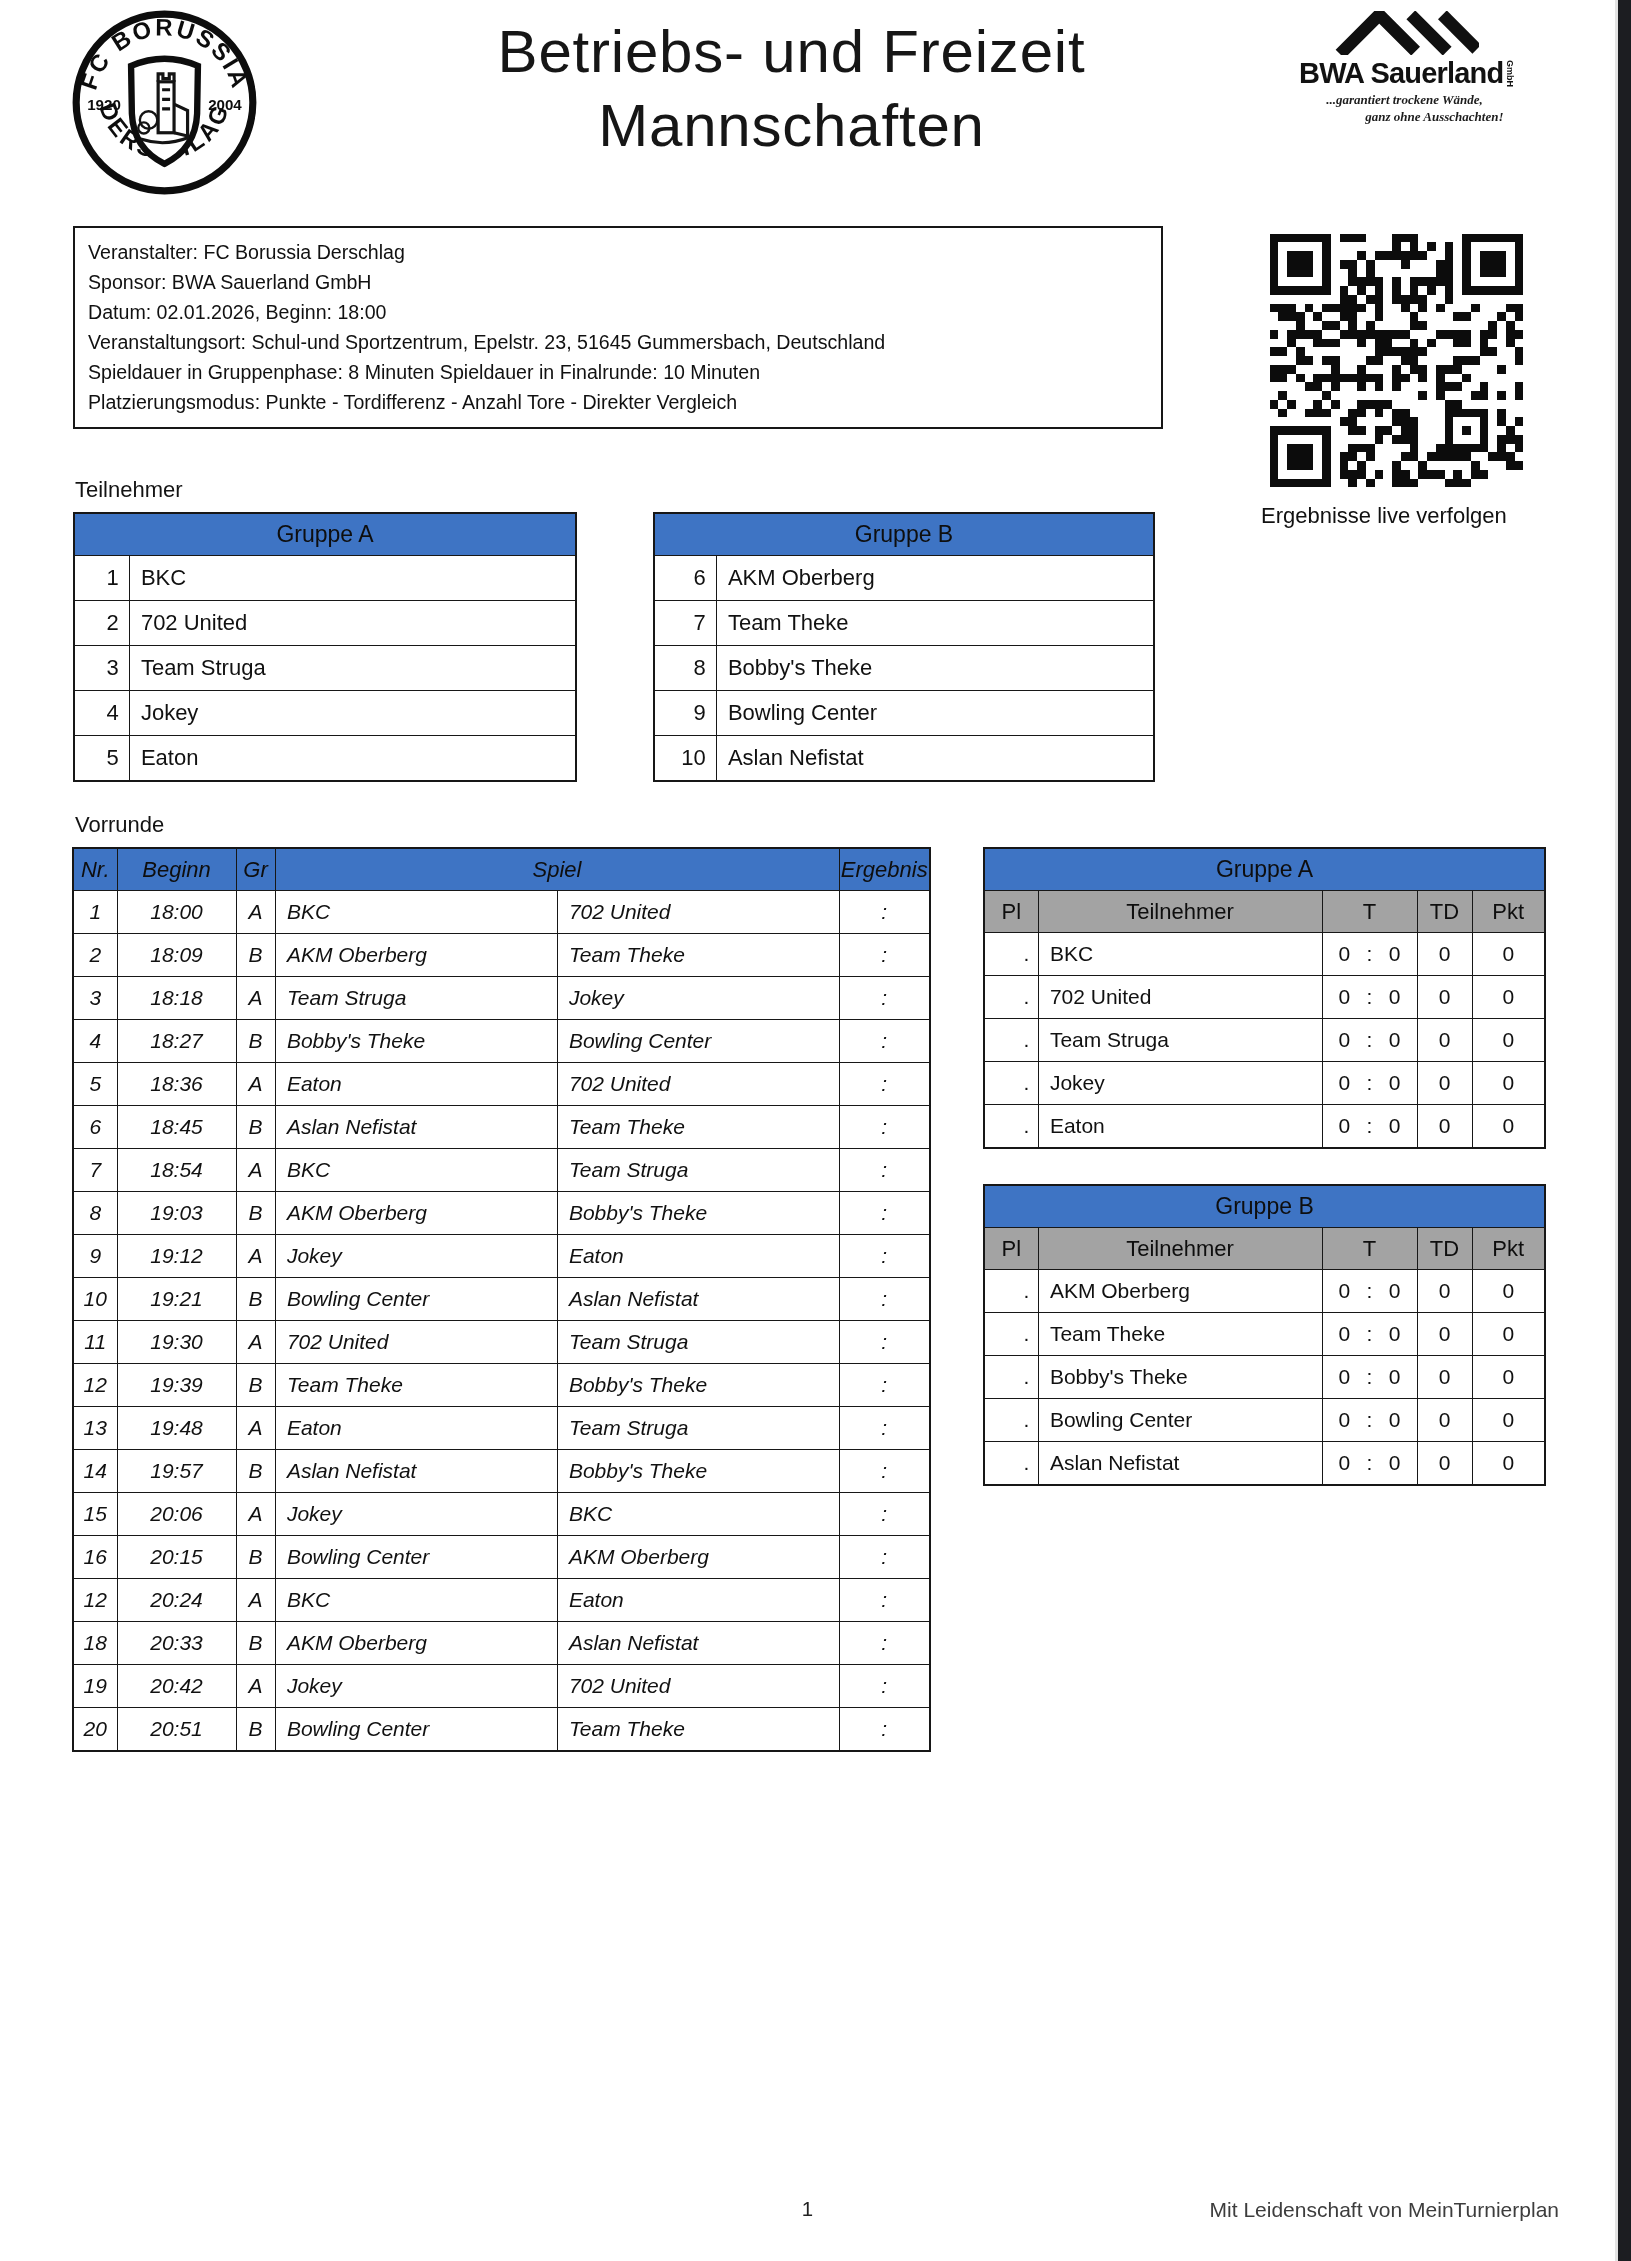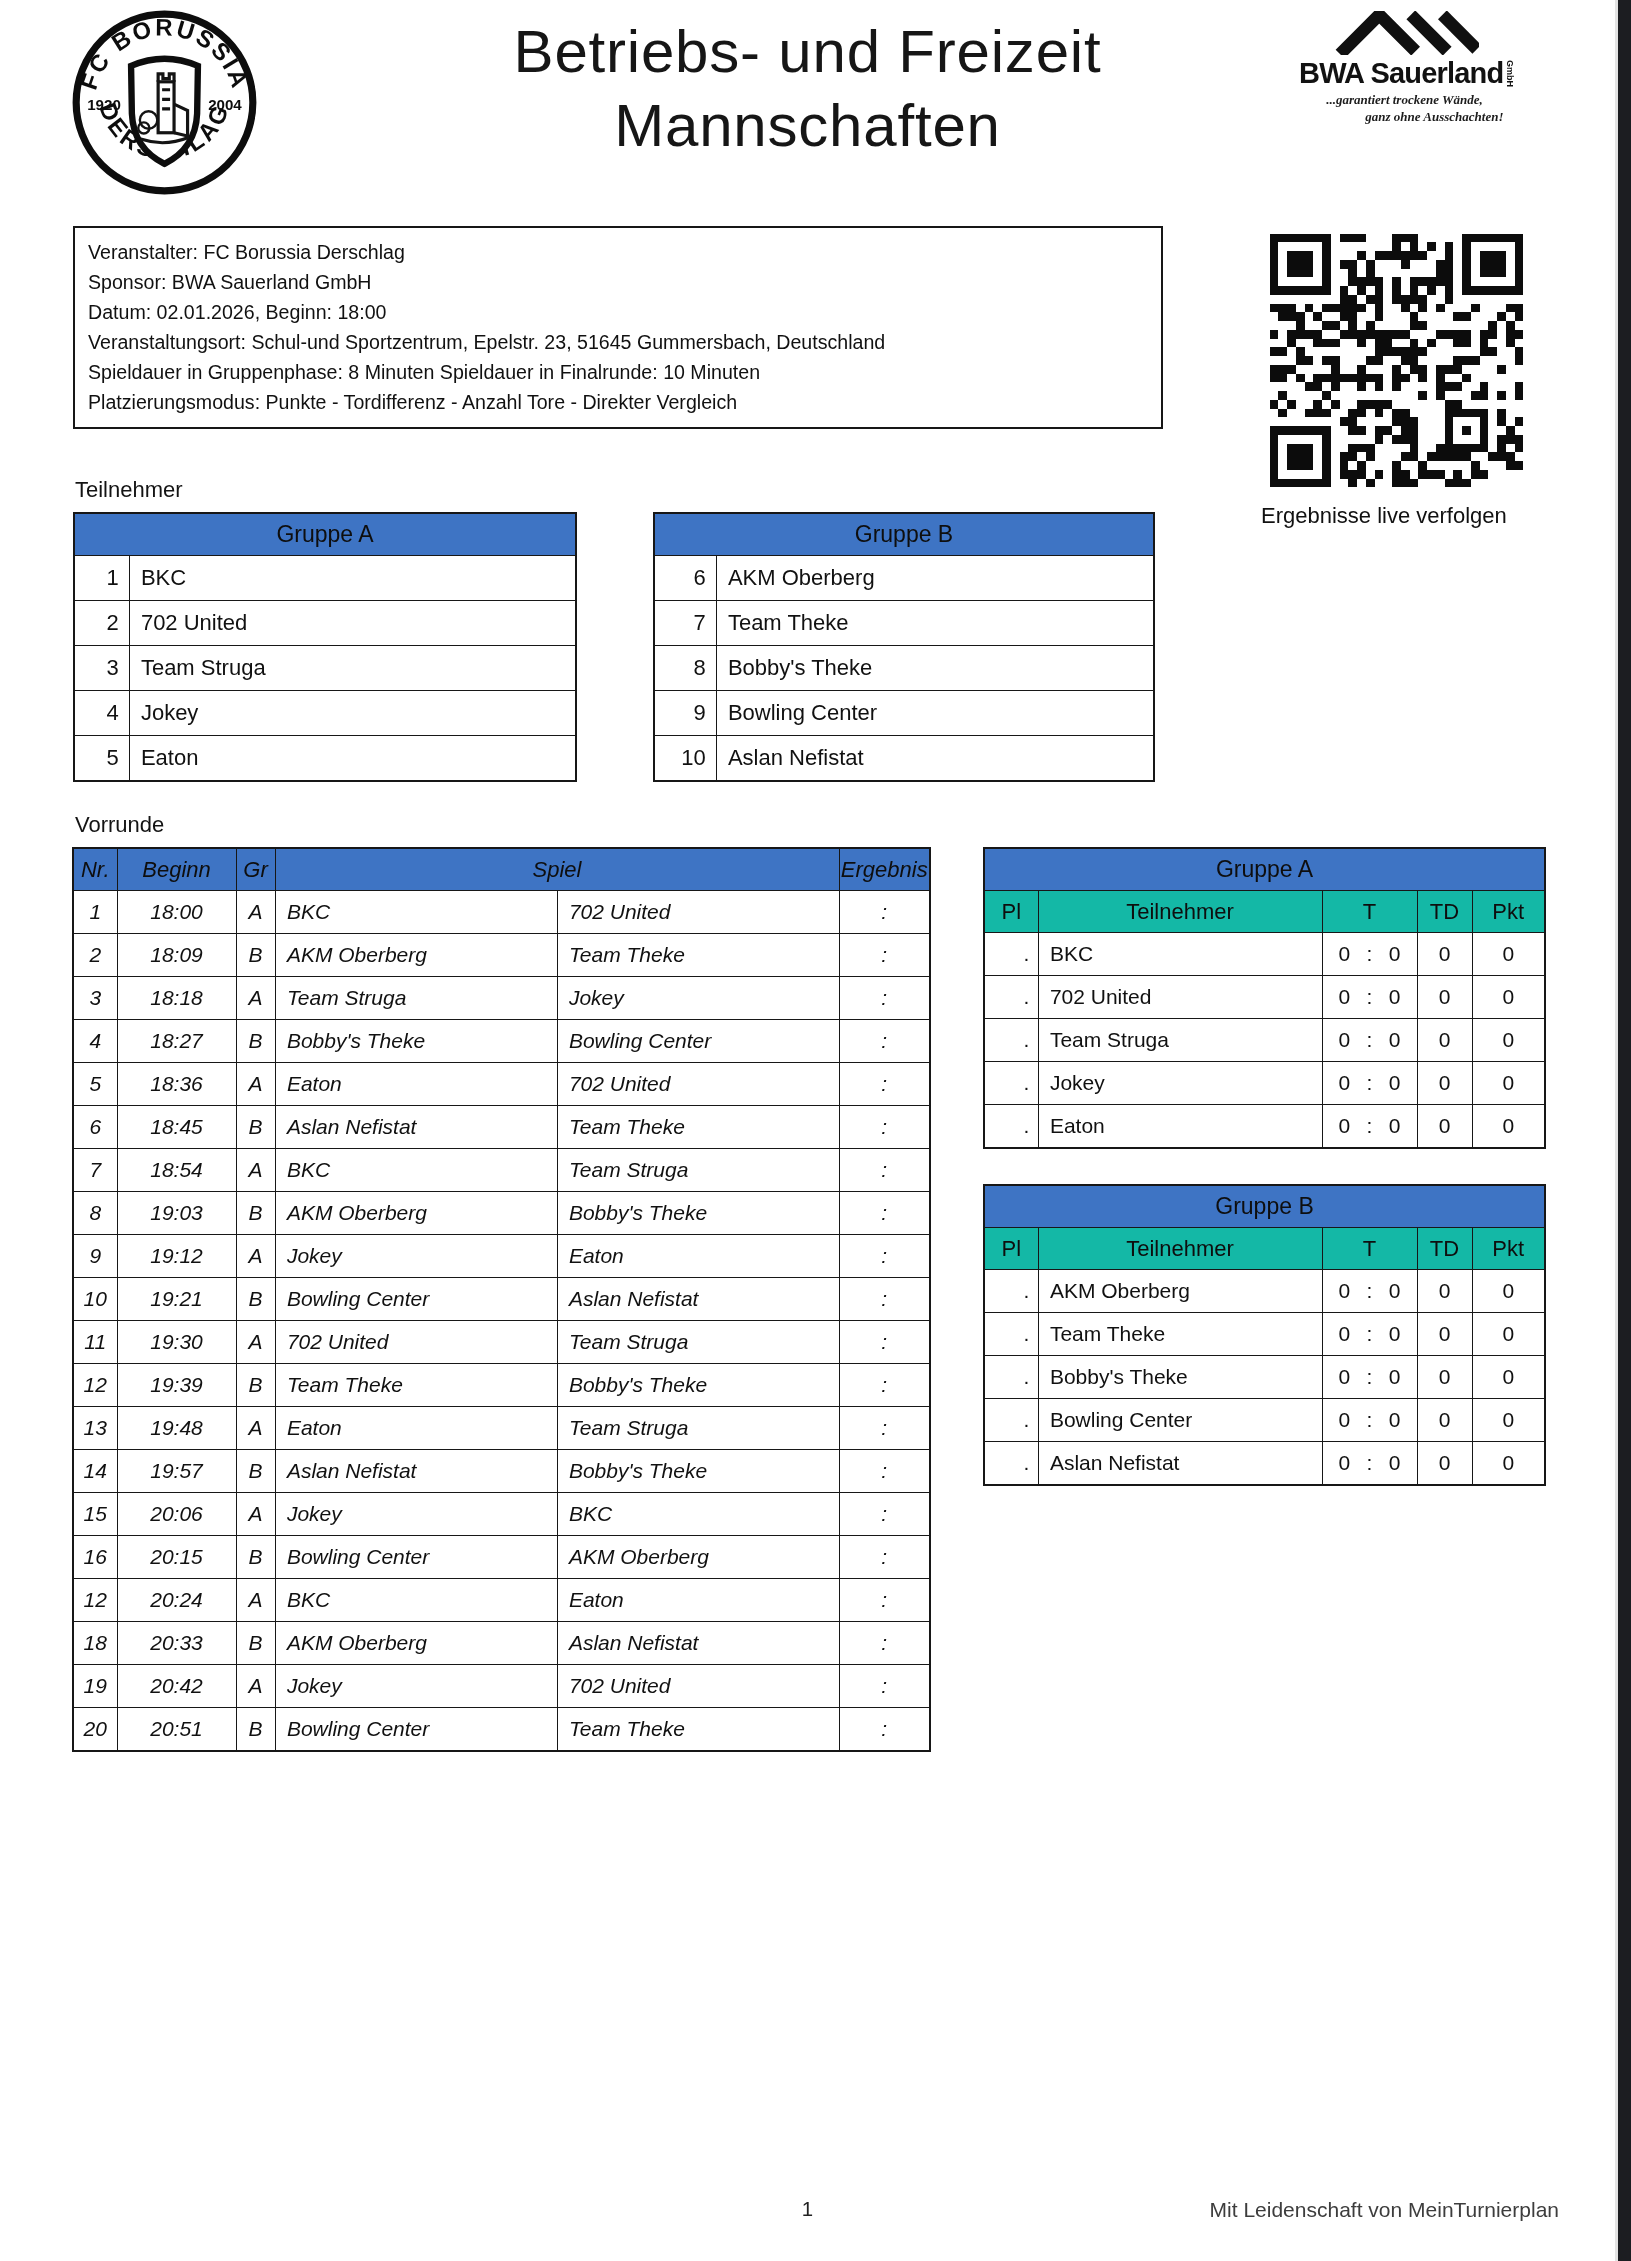--- a/index.html
+++ b/index.html
@@ -4,21 +4,21 @@
 <style>
   html,body{margin:0;padding:0;}
   body{
     width:1631px;height:2261px;position:relative;background:#ffffff;
     font-family:"Liberation Sans",sans-serif;color:#111;overflow:hidden;
   }
   .abs{position:absolute;}
 
   
   .club-logo{left:69px;top:6.5px;width:191px;height:191px;}
-  .page-title{left:16px;top:14.7px;width:1583px;text-align:center;
+  .page-title{left:0;top:14.7px;width:1583px;text-align:center;
     font-size:60px;line-height:74px;font-weight:300;letter-spacing:0.8px;color:#161616;}
   .bwa{left:1304px;top:11.4px;width:206px;text-align:center;}
   .bwa-roof{display:block;margin:0 auto 1.6px auto;}
   .bwa-nameline{display:flex;justify-content:center;align-items:flex-start;gap:1.6px;}
   .bwa-name{font-size:29px;font-weight:bold;letter-spacing:-0.8px;white-space:nowrap;color:#121212;}
   .bwa-gmbh{writing-mode:vertical-rl;font-size:9px;font-weight:bold;letter-spacing:0;
     color:#121212;margin-top:3.3px;}
   .bwa-tagline{font-family:"Liberation Serif",serif;font-style:italic;font-weight:600;
     font-size:13px;line-height:16.3px;color:#1d1d1d;margin-top:2.4px;padding-right:4.9px;}
   .bwa-tagline .tl2{text-align:right;padding-right:1.6px;}
@@ -37,21 +37,21 @@
   .section-label{font-size:22px;color:#141414;}
   .lbl-teilnehmer{left:75px;top:477px;}
   .lbl-vorrunde{left:75px;top:812px;}
 
   
   table{border-collapse:collapse;table-layout:fixed;background:#fff;}
   th,td{border:1.6px solid #171717;overflow:hidden;white-space:nowrap;}
   table{border:2.4px solid #171717;}
   th{font-weight:400;color:#0e0e0e;margin-top:48px;}
   .blue-head th{background:#3e74c4;font-size:23px;height:39px;text-align:center;}
-  .subhead th{background:#14b8a6;font-size:22px;height:39px;text-align:center;}
+  .subhead th{background:#a3a3a3;font-size:22px;height:39px;text-align:center;}
 
   
   .t-table{left:73px;top:512px;width:504px;font-size:22px;}
   .t-table-b{left:653px;top:512px;width:502px;}
   .t-table td{height:42px;}
   .cell-num{text-align:right;padding-right:9.8px;}
   .cell-name{text-align:left;padding-left:11.4px;}
 
   
   .v-table{left:72px;top:847px;width:857px;font-size:21px;font-style:italic;}

